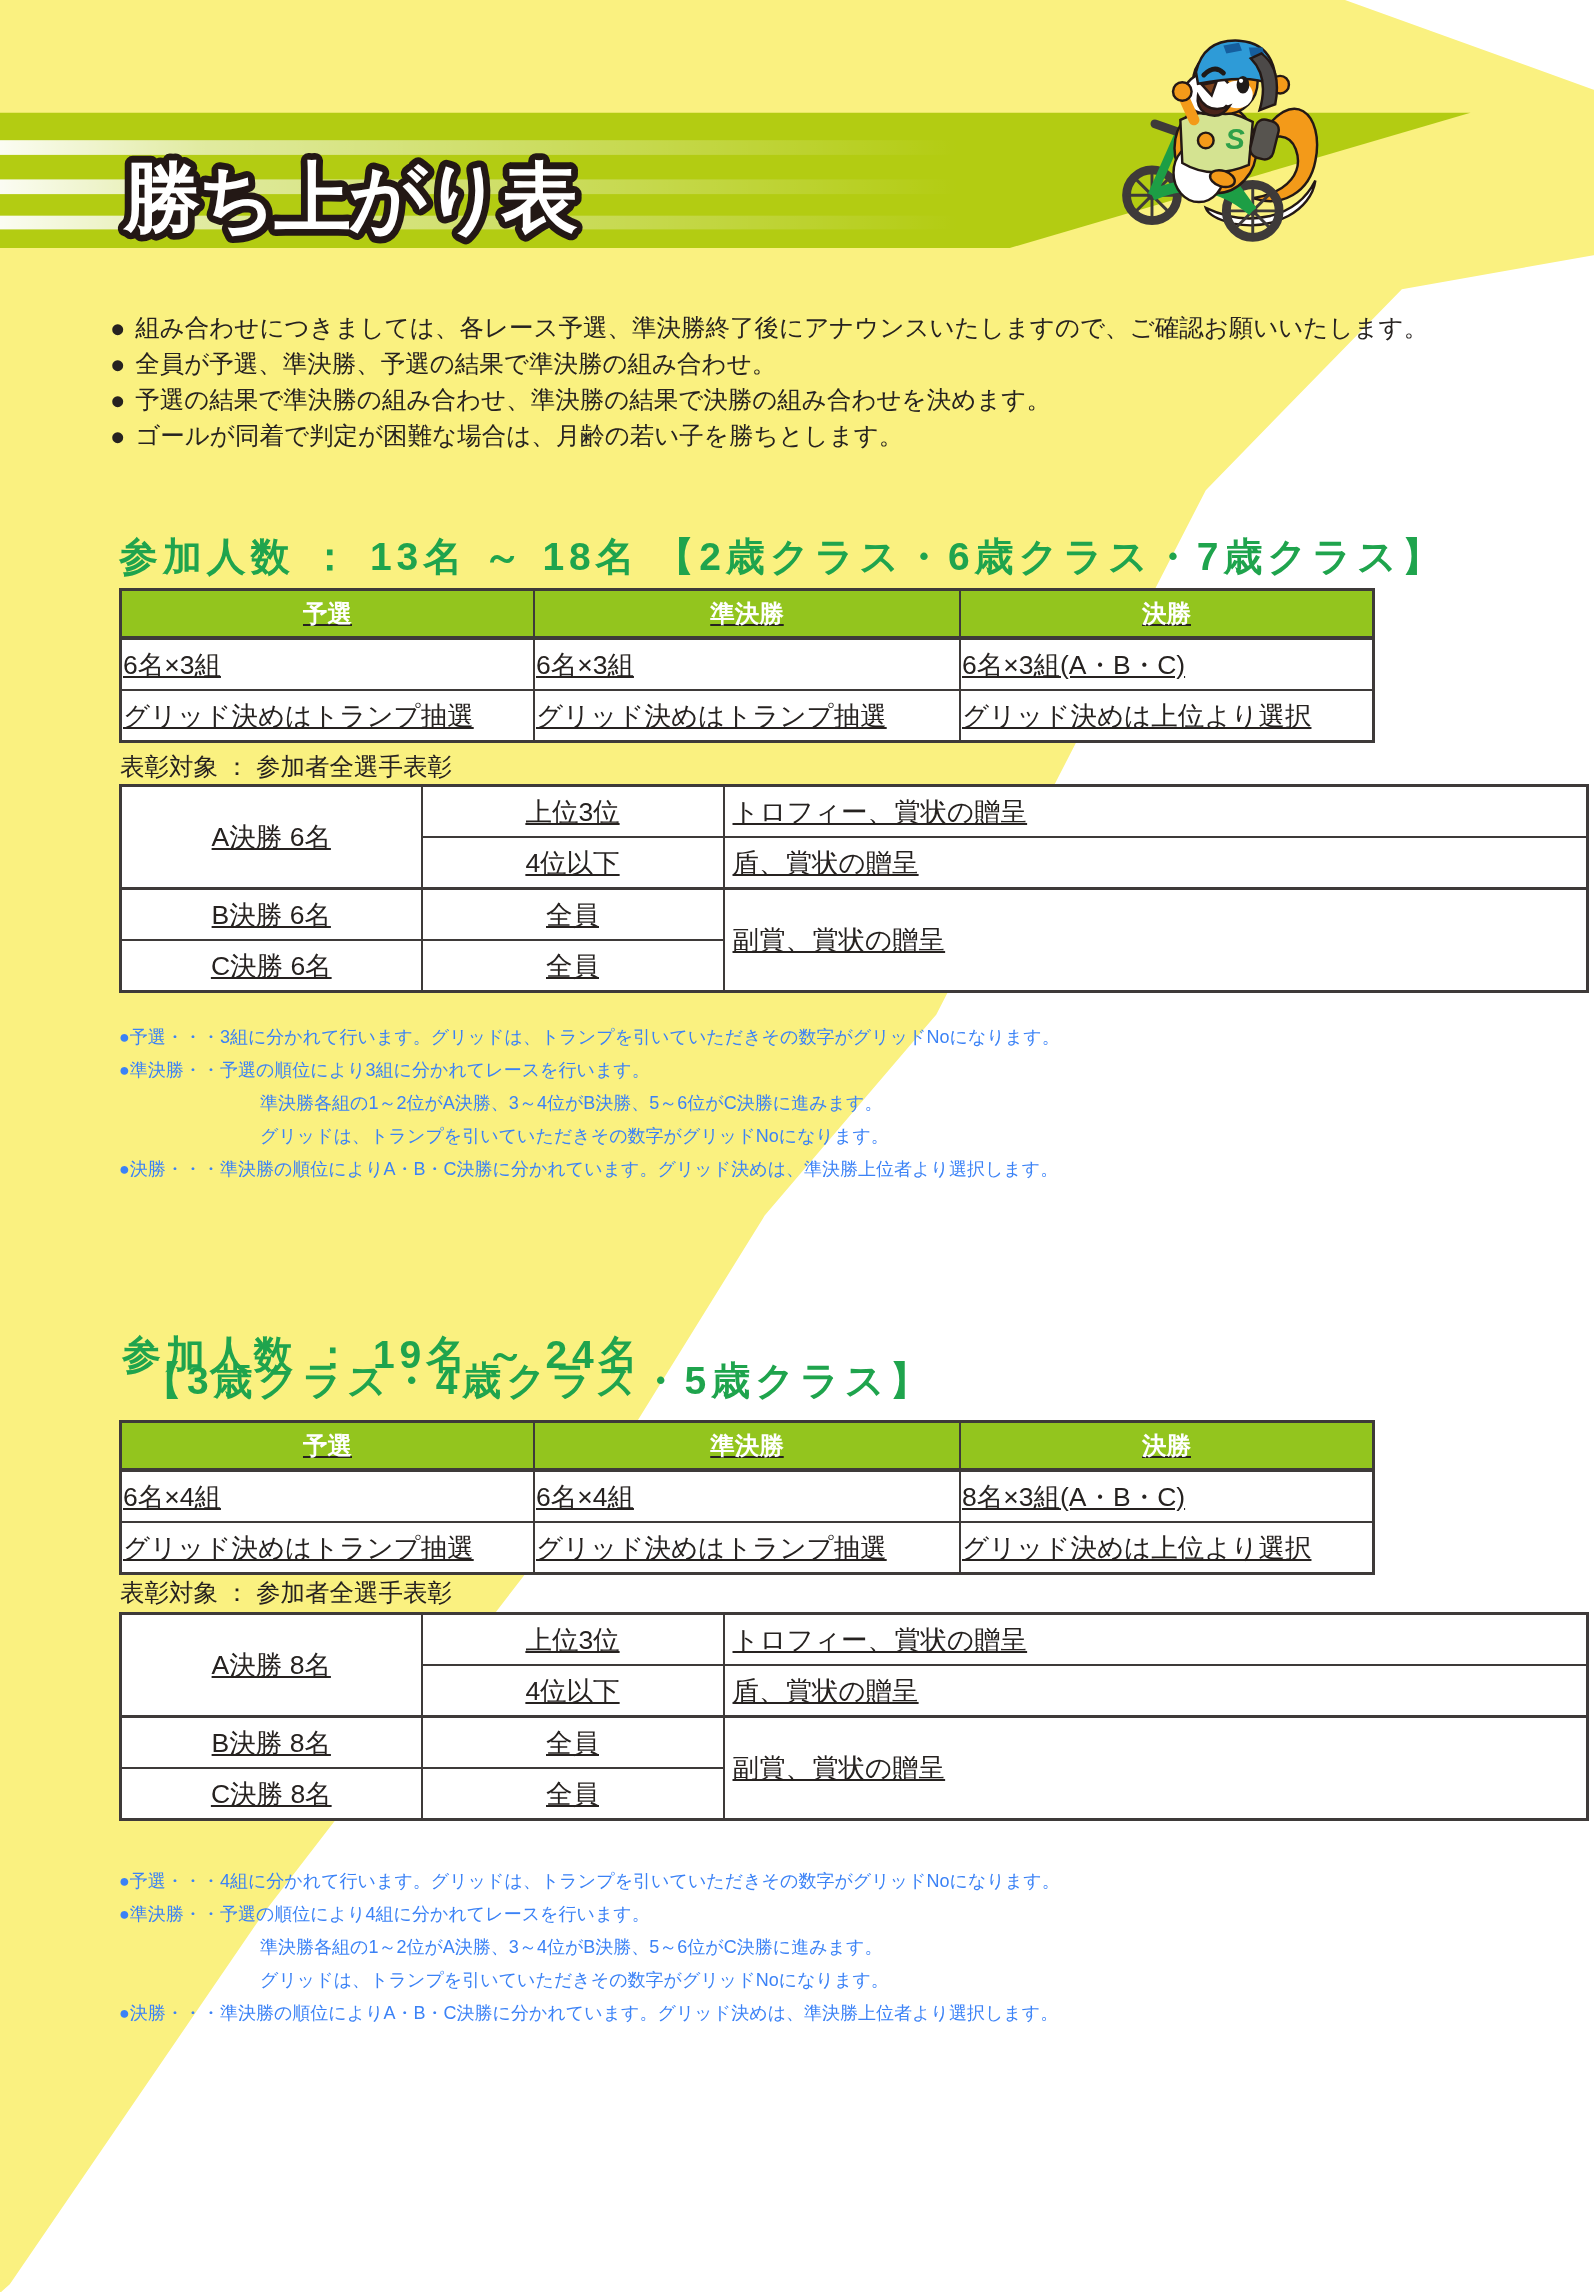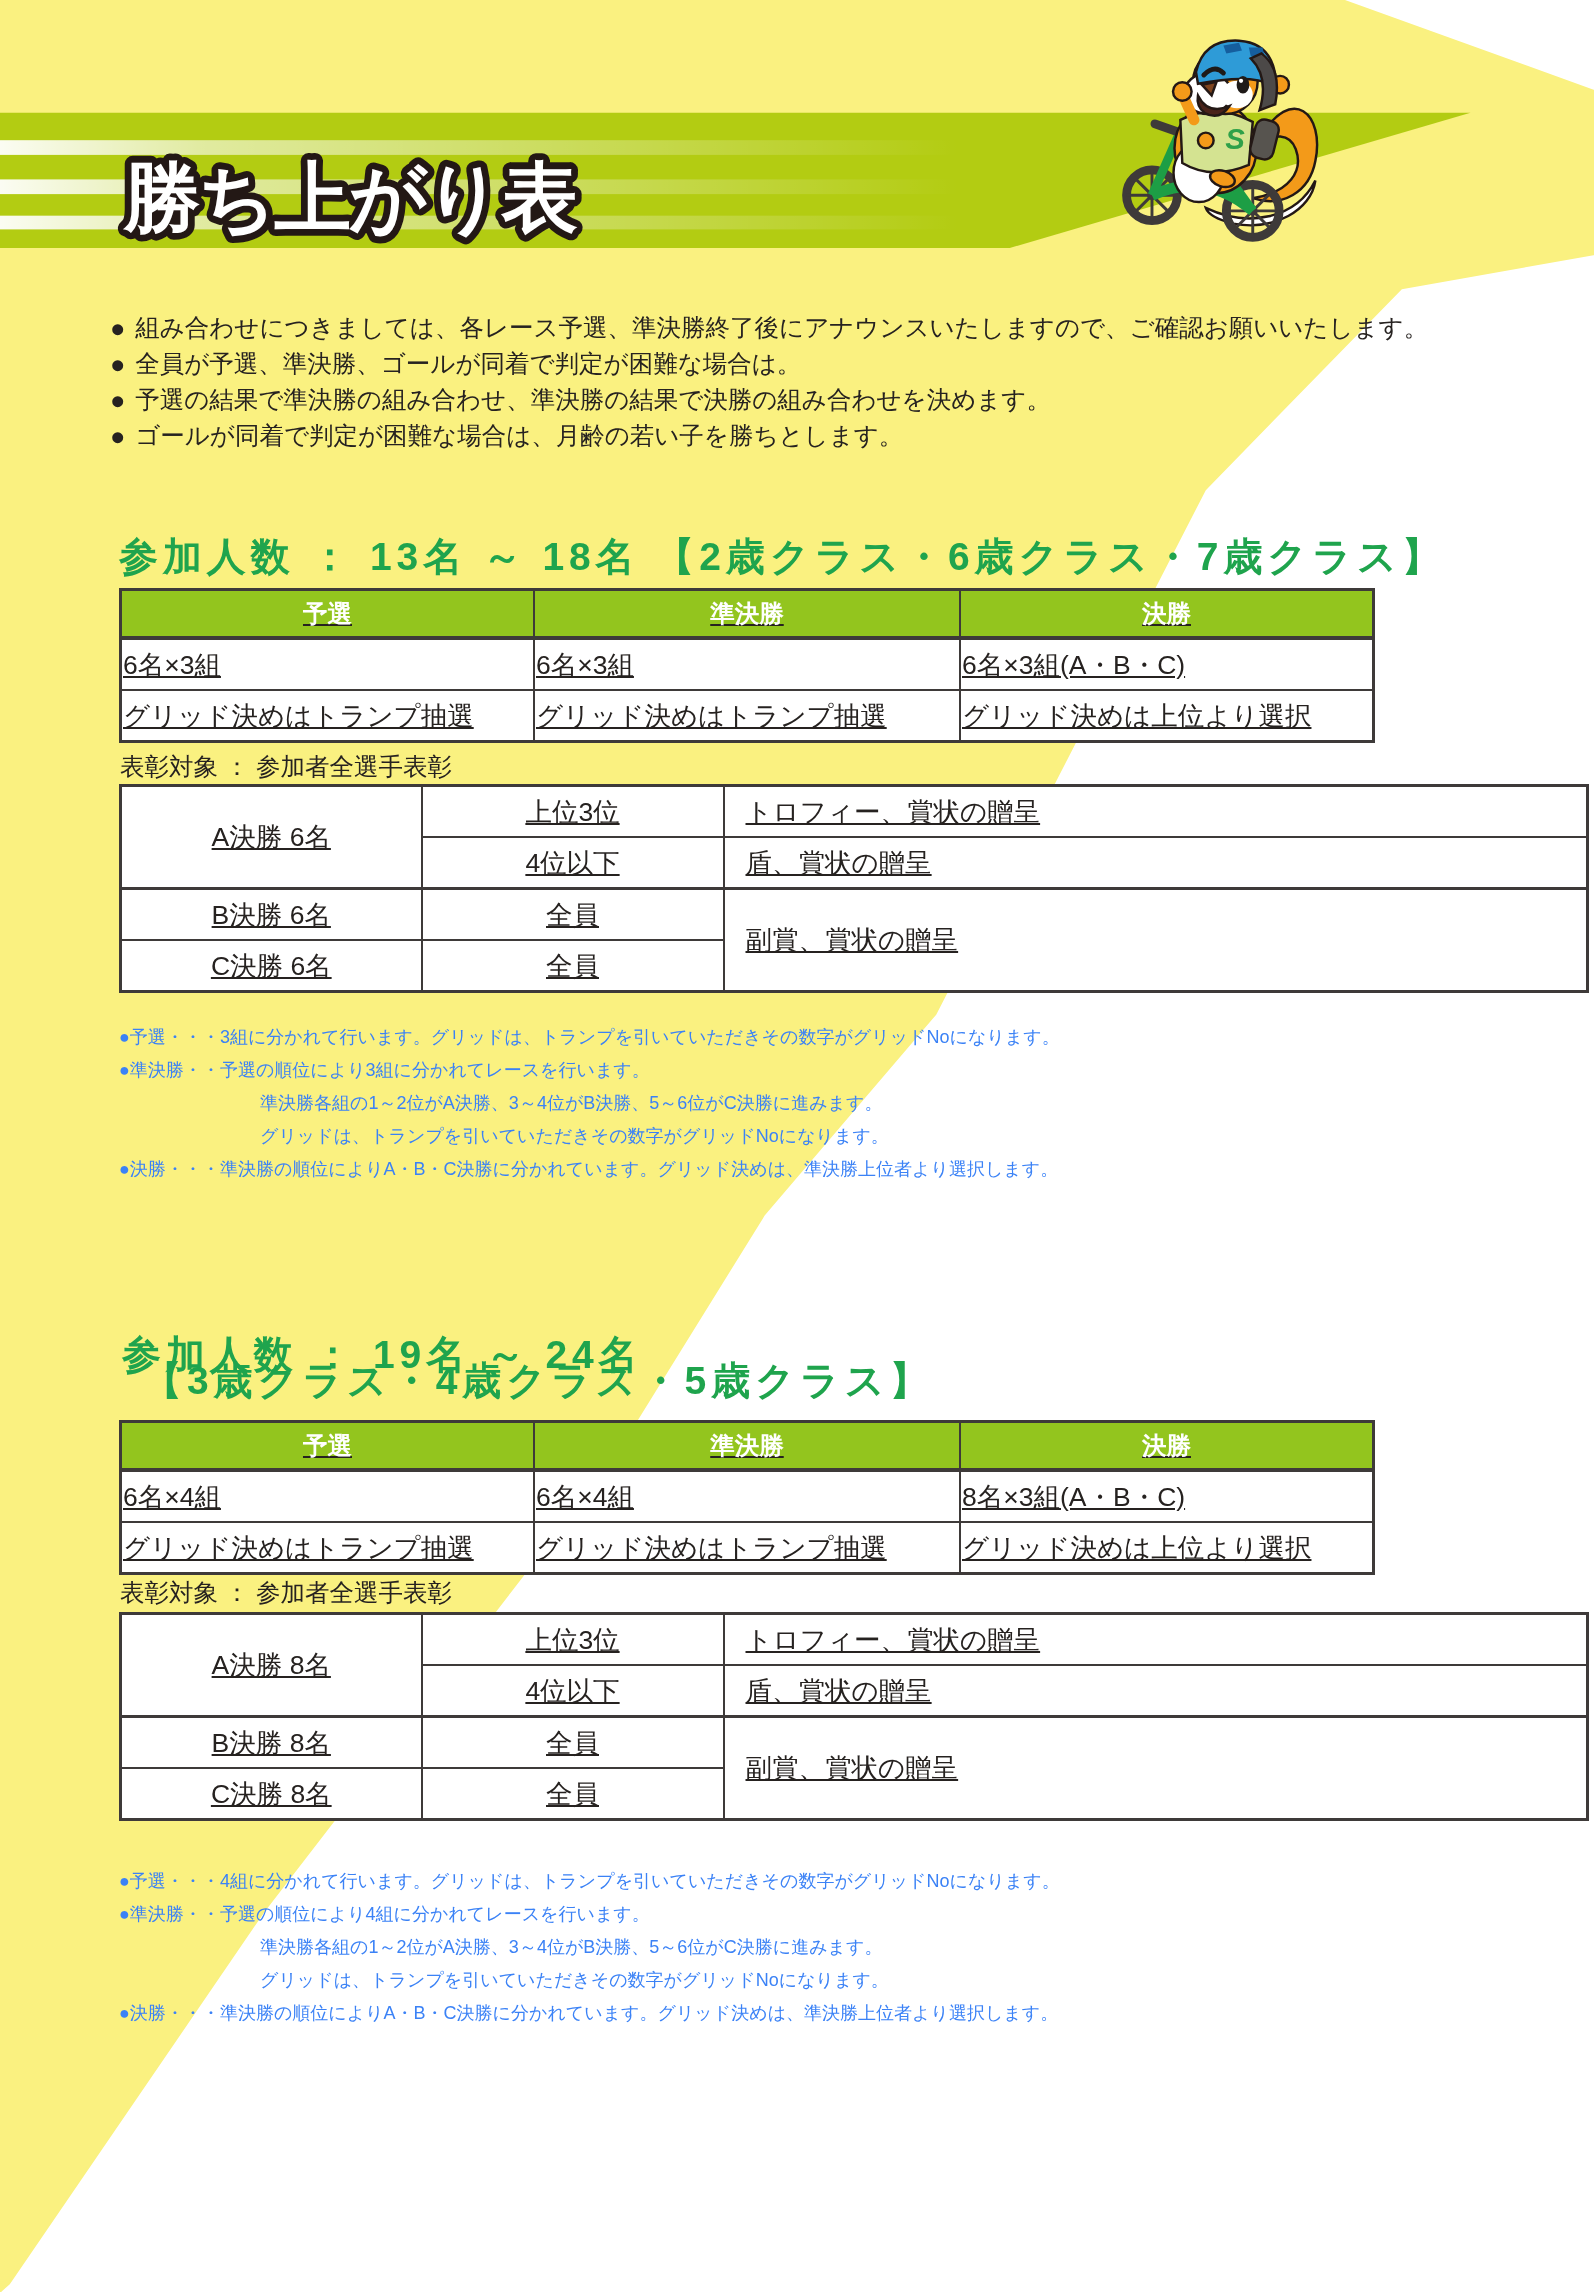--- a/index.html
+++ b/index.html
@@ -36,21 +36,21 @@
   #round1{left:119px;top:588px;}
   #round2{left:119px;top:1420px;}
   .aw-label{z-index:4;font-size:24.5px;color:#262220;white-space:nowrap;}
   #aw-label1{left:120px;top:750px;}
   #aw-label2{left:120px;top:1576px;}
   table.award{width:1470px;border:3.9px solid #3E3A39;}
   table.award td{
     height:47px;border:2px solid #3E3A39;text-align:center;
     font-size:26.5px;color:#262220;background:#ffffff;
   }
-  table.award td.left{text-align:left;padding-left:21px;margin-left:40px;}
+  table.award td.left{text-align:left;padding-left:8px;margin-left:40px;}
   table.award tr.major td{border-top:3.9px solid #3E3A39;}
   #award1{left:119px;top:784px;}
   #award2{left:119px;top:1612px;}
   
   .explain{z-index:4;font-size:18px;line-height:33px;white-space:nowrap;color:#3b82f6;}
   #explain1{left:119px;top:1021px;}
   #explain2{left:119px;top:1865px;}
   .explain .ind{margin-left:141px;}
 </style>
 </head>
@@ -139,21 +139,21 @@
     <line x1="138" y1="96" x2="128" y2="74" stroke="#F39A19" stroke-width="11" stroke-linecap="round"></line>
     <circle cx="126" cy="67" r="9.5" fill="#F39A19"></circle>
     <circle cx="150" cy="117" r="8" fill="#F39A19"></circle>
 
     <text x="170" y="126" font-size="30" font-weight="bold" font-style="italic" fill="#2FA149" stroke="none" font-family="Liberation Sans, sans-serif">S</text>
   </g>
 </svg>
 
 <div id="intro" class="abs">
   <div><span class="dot">●</span><span>組み合わせにつきましては、各レース予選、準決勝終了後にアナウンスいたしますので、ご確認お願いいたします。</span></div>
-  <div><span class="dot">●</span><span>全員が予選、準決勝、ゴールが同着で判定が困難な場合は。</span></div>
+  <div><span class="dot">●</span><span>全員が予選、準決勝、予選の結果で準決勝の組み合わせ。</span></div>
   <div><span class="dot">●</span><span>予選の結果で準決勝の組み合わせ、準決勝の結果で決勝の組み合わせを決めます。</span></div>
   <div><span class="dot">●</span><span>ゴールが同着で判定が困難な場合は、月齢の若い子を勝ちとします。</span></div>
 </div>
 
 <div id="sec1-head" class="abs sec-head">参加人数 ： 13名 ～ 18名 【2歳クラス・6歳クラス・7歳クラス】</div>
 
 <table id="round1" class="abs round">
   <colgroup>
       <col style="width:33%">
       <col style="width:34%">

